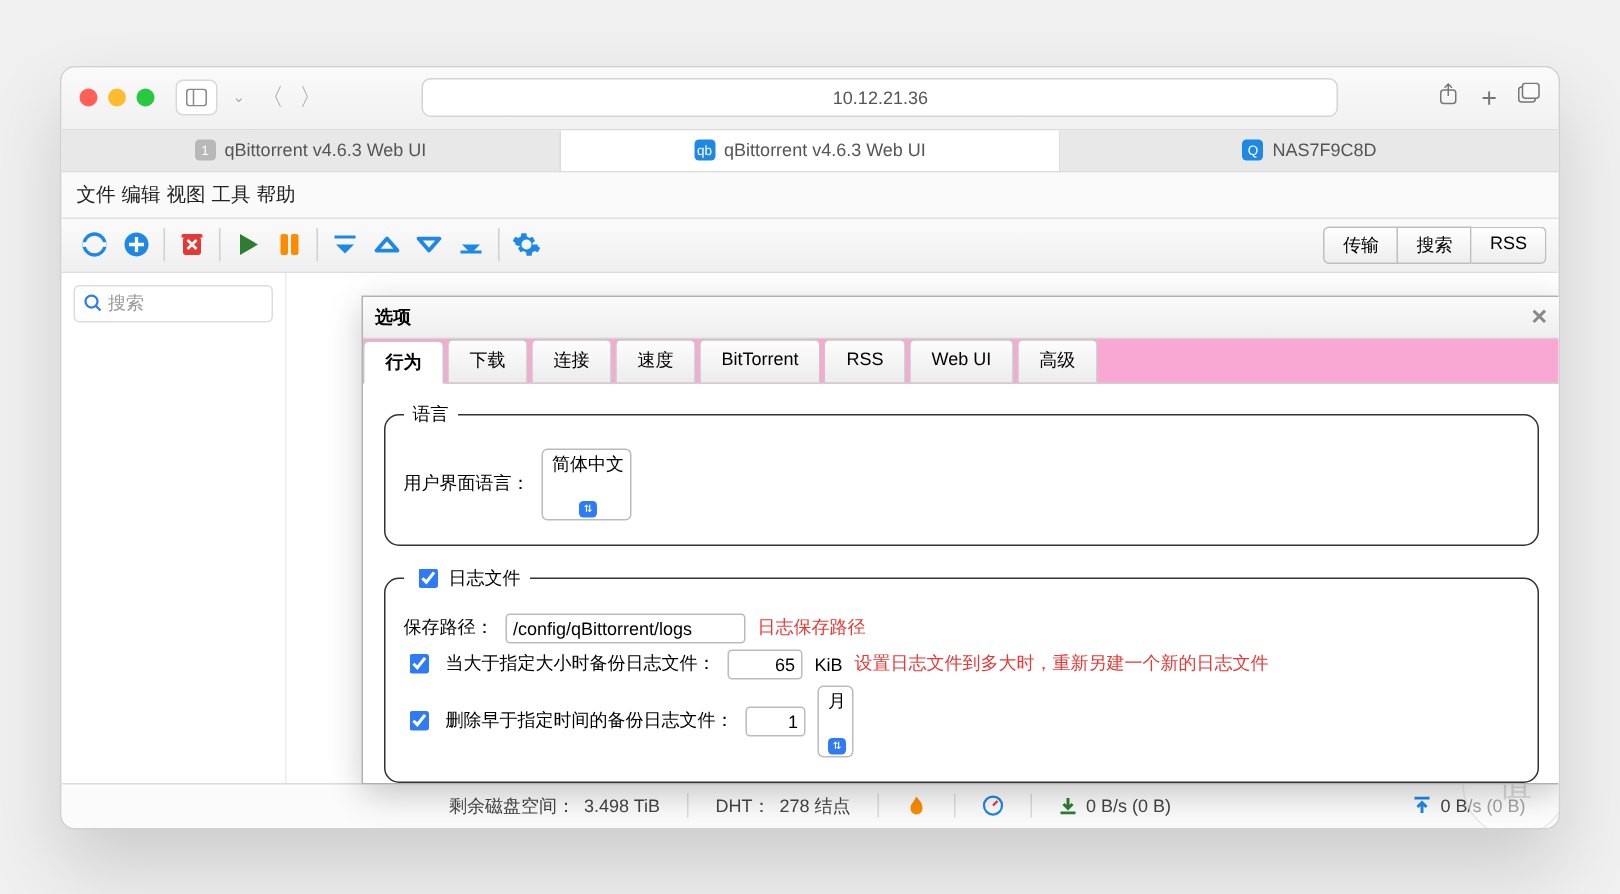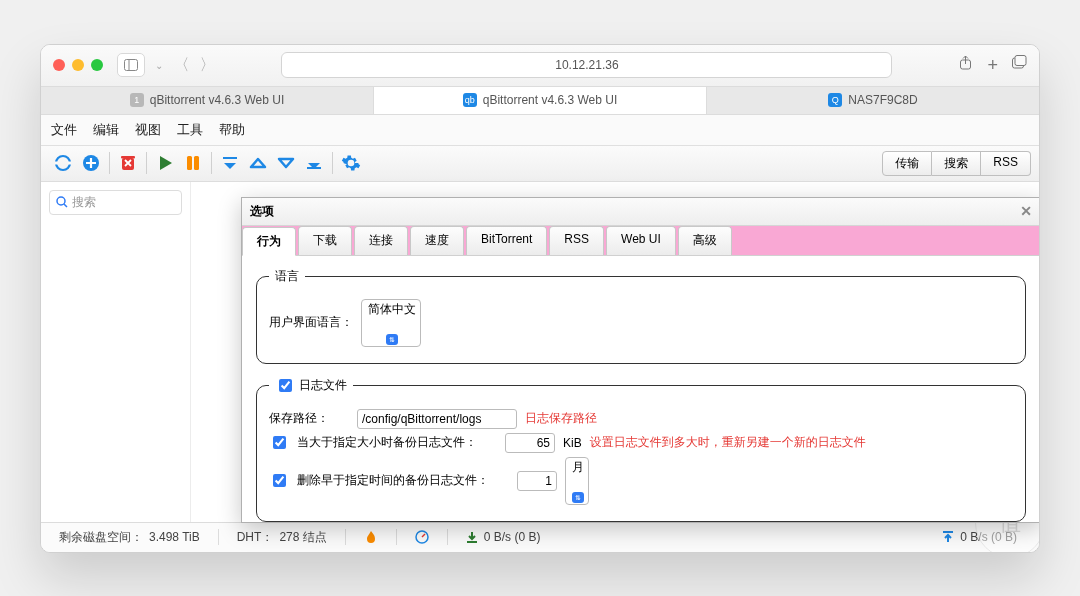--- a/index.html
+++ b/index.html
@@ -51,21 +51,21 @@
   
   .browser-tabs{display:flex;height:28px;border-bottom:1px solid #dcdcdc;background:#e8e8e8;}
   .btab{flex:1;display:flex;align-items:center;justify-content:center;gap:6px;
     border-right:1px solid #dcdcdc;font-size:12px;color:#555;}
   .btab.active{background:#fff;}
   .btab:last-child{border-right:none;}
   .tab-ico{width:14px;height:14px;border-radius:3px;display:inline-flex;
     align-items:center;justify-content:center;font-size:9px;color:#fff;}
   .ico-gray{background:#b8b8b8;} .ico-blue{background:#1e88e5;}
   
-  .app-menubar{display:flex;gap:16px;padding:6px 10px;border-bottom:1px solid #e0e0e0;
+  .app-menubar{display:flex;gap:4px;padding:6px 10px;border-bottom:1px solid #e0e0e0;
     background:#fafafa;font-size:13px;}
   .app-menubar span{color:#222;}
   
   .app-toolbar{display:flex;align-items:center;height:36px;padding:0 8px;
     border-bottom:1px solid #ddd;background:linear-gradient(#fbfbfb,#efefef);position:relative;}
   .tbtn{width:28px;height:26px;display:flex;align-items:center;justify-content:center;}
   .tsep{width:1px;height:22px;background:#d0d0d0;margin:0 4px;}
   .pill-group{position:absolute;right:8px;display:flex;}
   .pill{border:1px solid #bfbfbf;background:linear-gradient(#fff,#ededed);
     padding:3px 12px;font-size:12px;}
@@ -87,35 +87,35 @@
   .dlg-close{color:#888;font-size:14px;cursor:pointer;}
   .dlg-tabs{display:flex;border-bottom:1px solid #d0d0d0;background:#f9a8d4;}
   .dtab{padding:5px 14px;border:1px solid #c8c8c8;border-bottom:none;margin-right:2px;
     background:linear-gradient(#fdfdfd,#ececec);border-radius:4px 4px 0 0;font-size:12px;
     position:relative;top:0px;}
   .dtab.active{background:#fff;border-bottom:1px solid #fff;top:1px;font-weight:600;}
   .dlg-body{flex:1;overflow:auto;padding:12px 14px;}
   fieldset{border:1px solid #333;border-radius:10px;padding:10px 12px 12px;margin:0 0 12px;}
   legend{padding:0 6px;font-size:12px;display:flex;align-items:center;gap:4px;}
   .row{display:flex;align-items:center;gap:8px;margin:4px 0;}
-  .txt-input{border:1px solid #bbb;border-radius:3px;padding:2px 4px;font-size:12px;margin-left:20px;}
+  .txt-input{border:1px solid #bbb;border-radius:3px;padding:2px 4px;font-size:12px;}
   .num-input{width:50px;text-align:right;}
   .sel{border:1px solid #bbb;border-radius:4px;background:#fff;padding:1px 4px 1px 6px;
     display:inline-flex;align-items:center;gap:16px;font-size:12px;flex-direction:column;}
   .sel-caret{display:inline-block;background:#2f7bf5;color:#fff;border-radius:3px;
     font-size:9px;padding:1px 3px;line-height:1;font-family:monospace;}
   .cb{width:13px;height:13px;accent-color:#2f7bf5;}
   .red{color:#e53935;}
   .save-row{display:flex;justify-content:center;margin-top:6px;}
   .save-btn{border:1px solid #bfbfbf;background:linear-gradient(#fff,#ececec);
     border-radius:4px;padding:4px 18px;font-size:12px;margin-top:38px;}
   
   .statusbar{display:flex;align-items:center;gap:18px;height:30px;
     border-top:1px solid #dcdcdc;background:#fbfbfb;font-size:12px;color:#444;
-    padding:0 18px;justify-content:flex-start;}
+    padding:0 18px;justify-content:center;}
   .statusbar .sp{display:flex;align-items:center;gap:6px;}
   .ssep{width:1px;height:16px;background:#dcdcdc;}
   .stat-right{position:absolute;right:22px;display:flex;align-items:center;gap:6px;}
   .masked{position:absolute;right:12px;bottom:42px;background:rgba(0,0,0,.22);
     color:#555;font-size:11px;padding:1px 4px;border-radius:2px;}
   
   .watermark{position:absolute;right:-6px;bottom:-6px;width:70px;height:70px;
     border-radius:50%;background:#fff;border:1px solid #d8d8d8;opacity:.5;
     display:flex;align-items:center;justify-content:center;color:#bbb;font-size:22px;}
   svg{display:block;}

